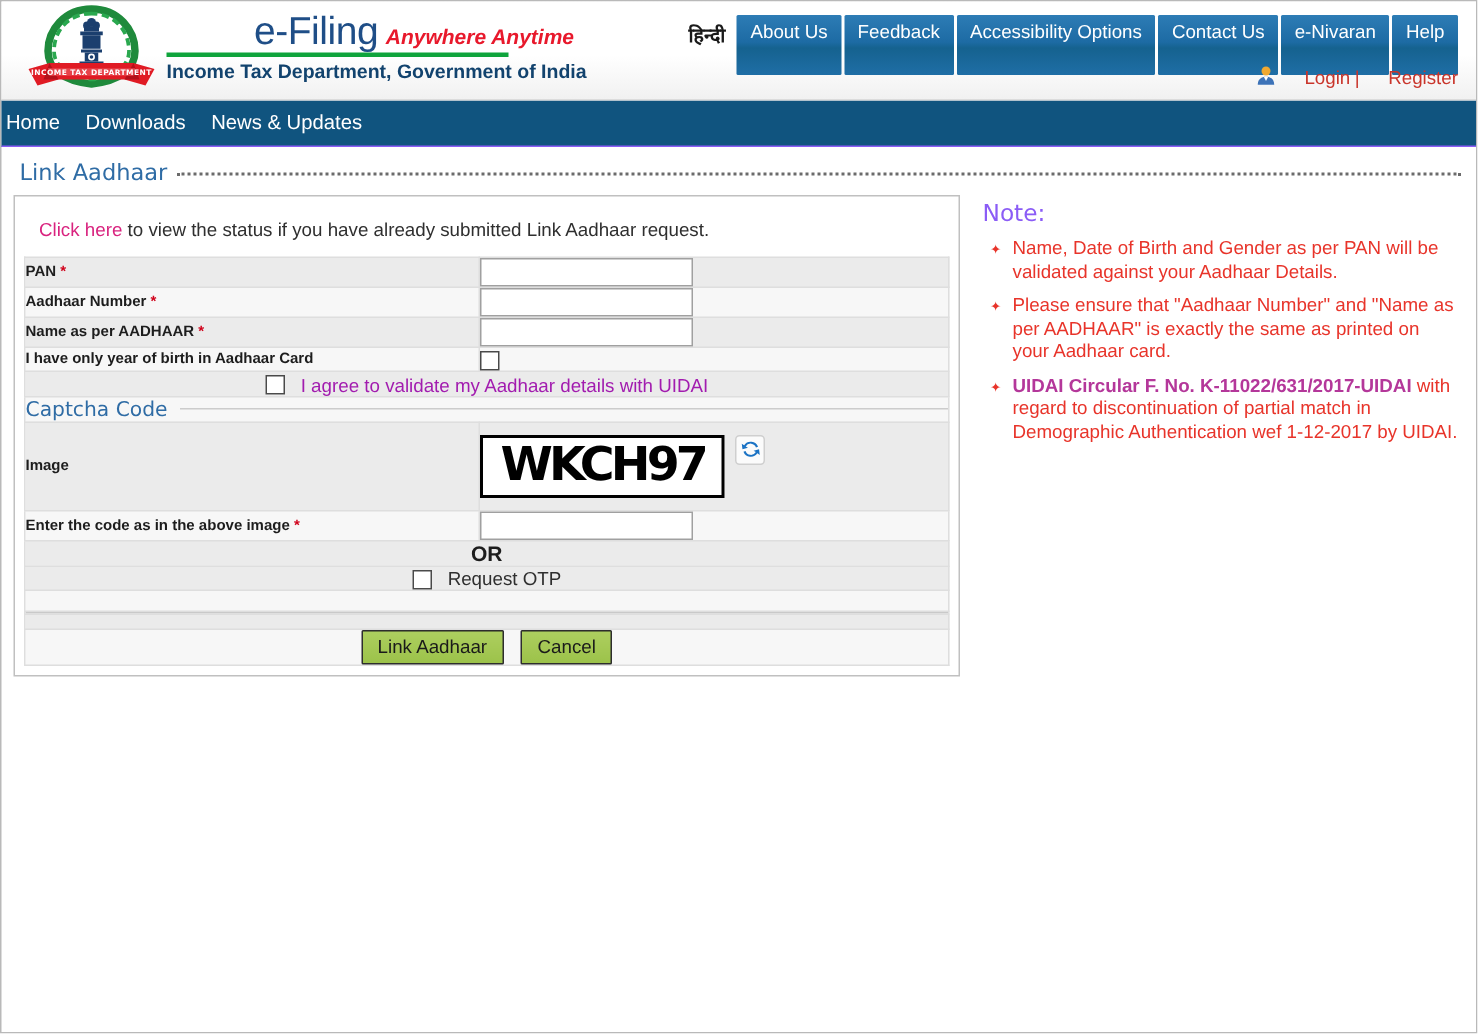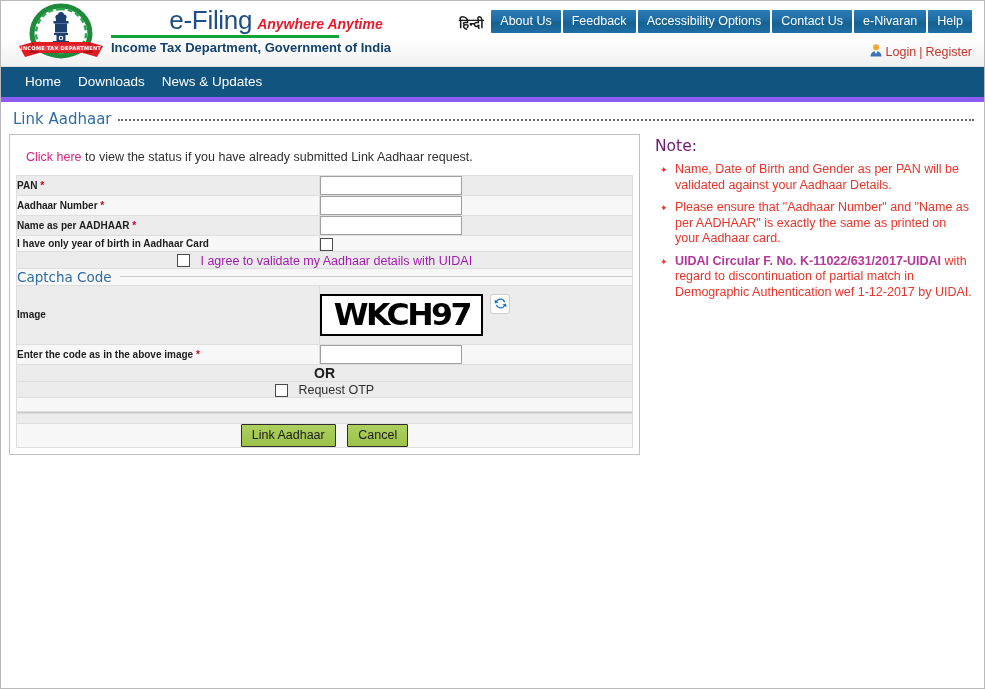--- a/index.html
+++ b/index.html
@@ -95,21 +95,21 @@
   }
   .topnav {
     position: absolute;
     right: 12px;
     top: 9px;
     display: flex;
     gap: 2px;
   }
   .topnav-btn {
     display: block;
-    padding: 4px 9px 5px 9px;
+    padding: 4px 9px 22px 9px;
     font-size: 12.5px;
     color: #ffffff;
     text-decoration: none;
     background: linear-gradient(to bottom, #2d7cb5 0%, #1d6ba4 45%, #15628f 55%, #1f6ea6 100%);
     border-radius: 1px;
     line-height: 14px;
     white-space: nowrap;
   }
 
   .account {
@@ -117,32 +117,33 @@
     right: 12px;
     top: 42px;
     display: flex;
     align-items: center;
     gap: 3px;
     font-size: 12.5px;
   }
   .account a {
     color: #c9352b;
     text-decoration: none;
+    margin-left: 16px;
   }
   .account .sep { color: #c9352b; }
 
   
   .mainnav {
     height: 30px;
     background: #10547f;
     display: flex;
     align-items: center;
-    padding-left: 24px;
+    padding-left: 3px;
     gap: 17px;
-    border-bottom: 5px solid #8b5cf6;
+    border-bottom: 1px solid #8b5cf6;
   }
   .mainnav a {
     color: #ffffff;
     text-decoration: none;
     font-size: 13.5px;
     line-height: 30px;
   }
 
   
   .content {
@@ -363,21 +364,21 @@
   }
 
   
   .notepanel {
     flex: 1;
     padding: 3px 0 0 15px;
     box-sizing: border-box;
   }
   .note-title {
     font-size: 15.5px;
-    color: #701a75;
+    color: #8b5cf6;
     font-family: "DejaVu Sans", sans-serif;
     margin-bottom: 7px;
   }
   ul.notelist {
     list-style: none;
     margin: 0;
     padding: 0 4px 0 4px;
   }
   ul.notelist li {
     position: relative;

